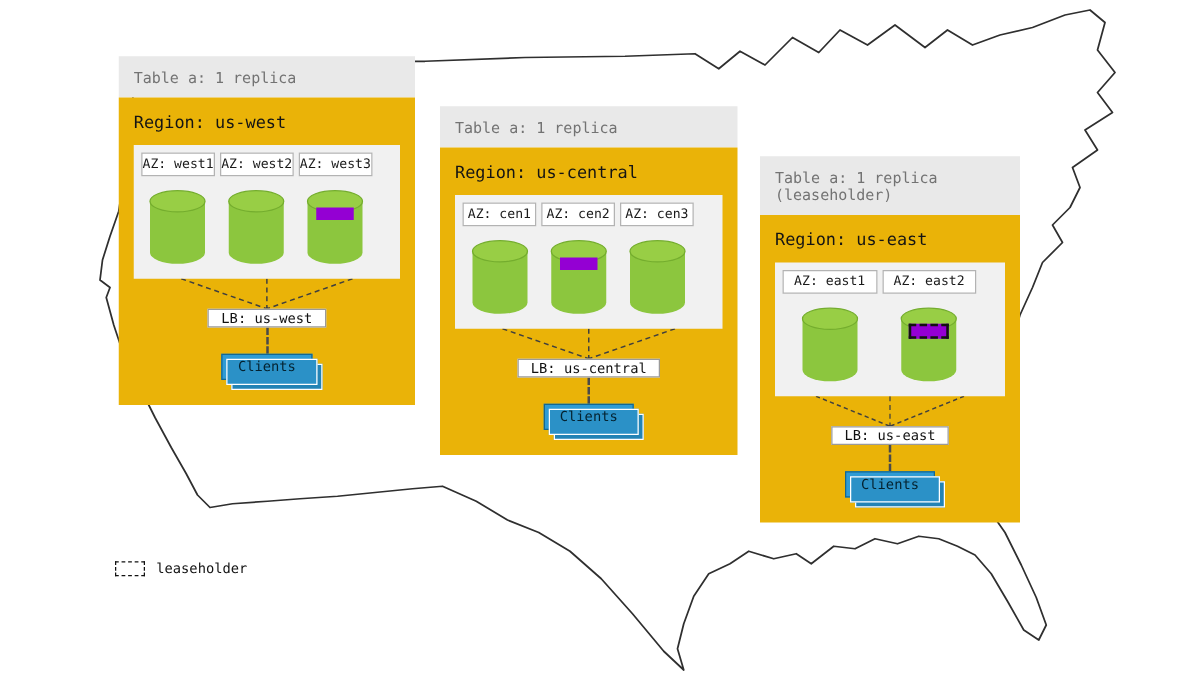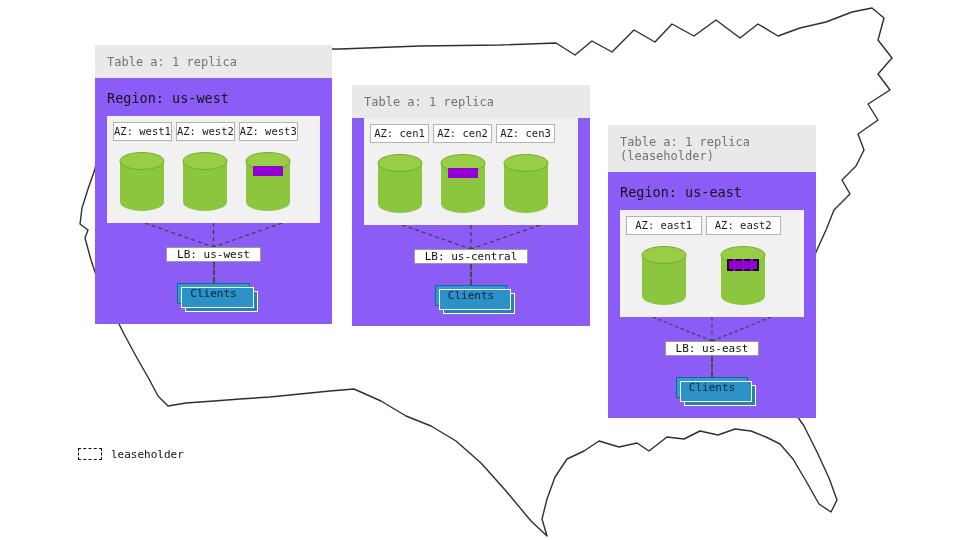--- a/index.html
+++ b/index.html
@@ -8,21 +8,21 @@
     position:relative; width:960px; height:540px; background:#fff;
     overflow:hidden; font-family:"DejaVu Sans Mono","Liberation Mono",monospace;
   }
   .map-svg { position:absolute; left:0; top:0; z-index:0; }
 
   .card { position:absolute; z-index:2; box-shadow:0 0 0 0 transparent; }
   .card-title {
     background:#e9e9e9; color:#737373; font-size:12px;
     padding:10px 12px 9px 12px; letter-spacing:0;
   }
-  .card-body { background:#8b5cf6; padding:0 12px 20px 12px; }
+  .card-body { background:#eab308; padding:0 12px 20px 12px; }
   .region-label { font-size:13.5px; color:#141414; padding:12px 0 10px 0; }
 
   .az-panel { display:flex; gap:4px; background:#f1f1f1; padding:6px 23px 10px 6px; }
   .az-col { flex:1; display:flex; flex-direction:column; align-items:center; }
   .az-label {
     align-self:stretch; text-align:center; background:#ffffff;
     border:1px solid #b3b3b3; font-size:10.5px; color:#1a1a1a; padding:2px 0 3px 0;
     white-space:nowrap; overflow:hidden;
   }
   .cylinder { position:relative; margin-top:10px; width:46px; height:62px; }
@@ -51,22 +51,22 @@
   .clients::before {
     content:""; position:absolute; inset:-1px; transform:translate(4px,4px);
     background:#2b91c7; border:1px solid #ffffff; z-index:-1;
   }
   .clients::after {
     content:""; position:absolute; inset:-1px; transform:translate(8px,8px);
     background:#2383b5; border:1px solid #ffffff; z-index:-2;
   }
 
   .legend {
-    position:absolute; z-index:2; left:78px; top:448px;
-    display:flex; align-items:flex-start; gap:9px; font-size:11px; color:#111;
+    position:absolute; z-index:2; left:92px; top:448px;
+    display:flex; align-items:flex-end; gap:9px; font-size:11px; color:#111;
   }
   .legend-swatch { width:24px; height:12px; background:#fff; border:1.5px dashed #111; }
 </style>
 </head>
 <body>
 
 <div class="page">
 
   <svg class="map-svg" width="960" height="540" viewBox="0 0 960 540">
     <path d="M112,58 L180,53 L260,49 L340,49 L420,46 L500,45 L556,43
@@ -125,20 +125,21 @@
       <div class="vline"></div>
       <div class="clients-row">
         <div class="clients">Clients</div>
       </div>
     </div>
   </section>
 
   <section class="card" style="left:352px; top:85px; width:238px">
     <header class="card-title">Table a: 1 replica</header>
     <div class="card-body">
+      <div class="region-label">Region: us-central</div>
       <div class="az-panel">
         <div class="az-col">
           <div class="az-label">AZ: cen1</div>
           <div class="cylinder">
             <svg width="46" height="62" viewBox="0 0 46 62">
               <path d="M1 10 L1 51 A22 9 0 0 0 45 51 L45 10 Z" fill="#8cc63e"></path>
               <ellipse cx="23" cy="10" rx="22" ry="8.5" fill="#98ce45" stroke="#74ad2e" stroke-width="1"></ellipse>
             </svg>
           </div>
         </div>

